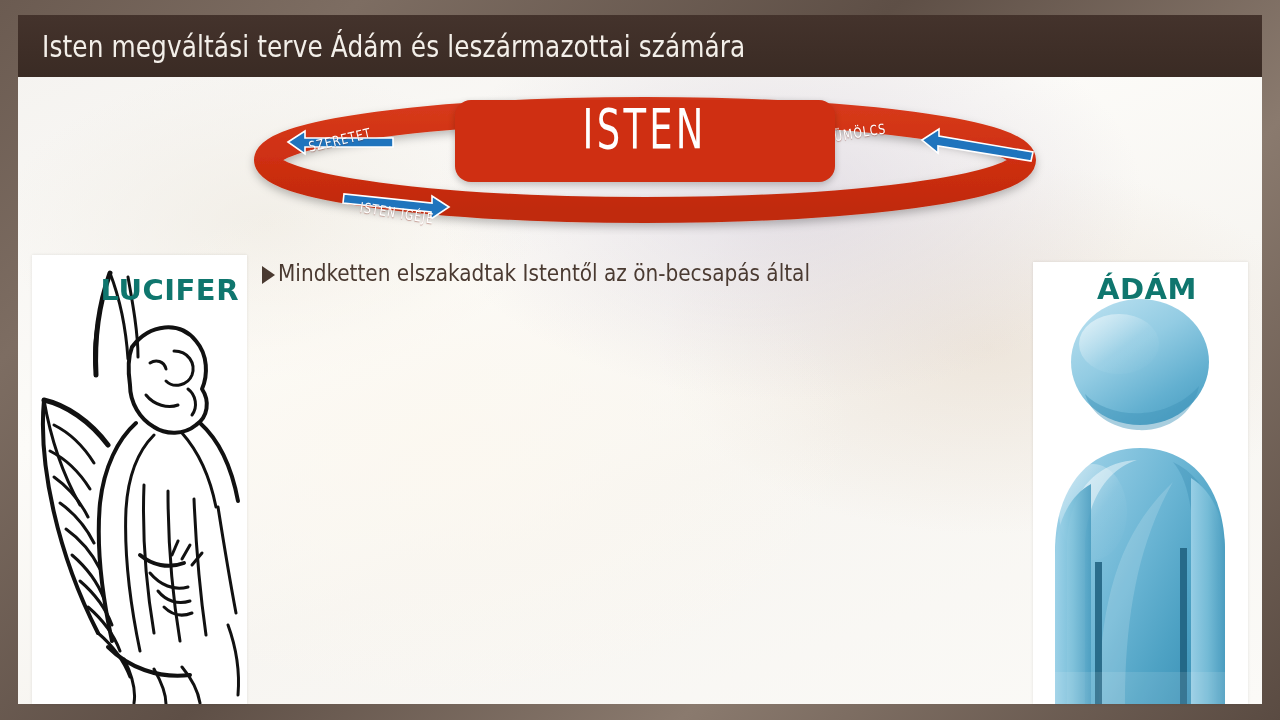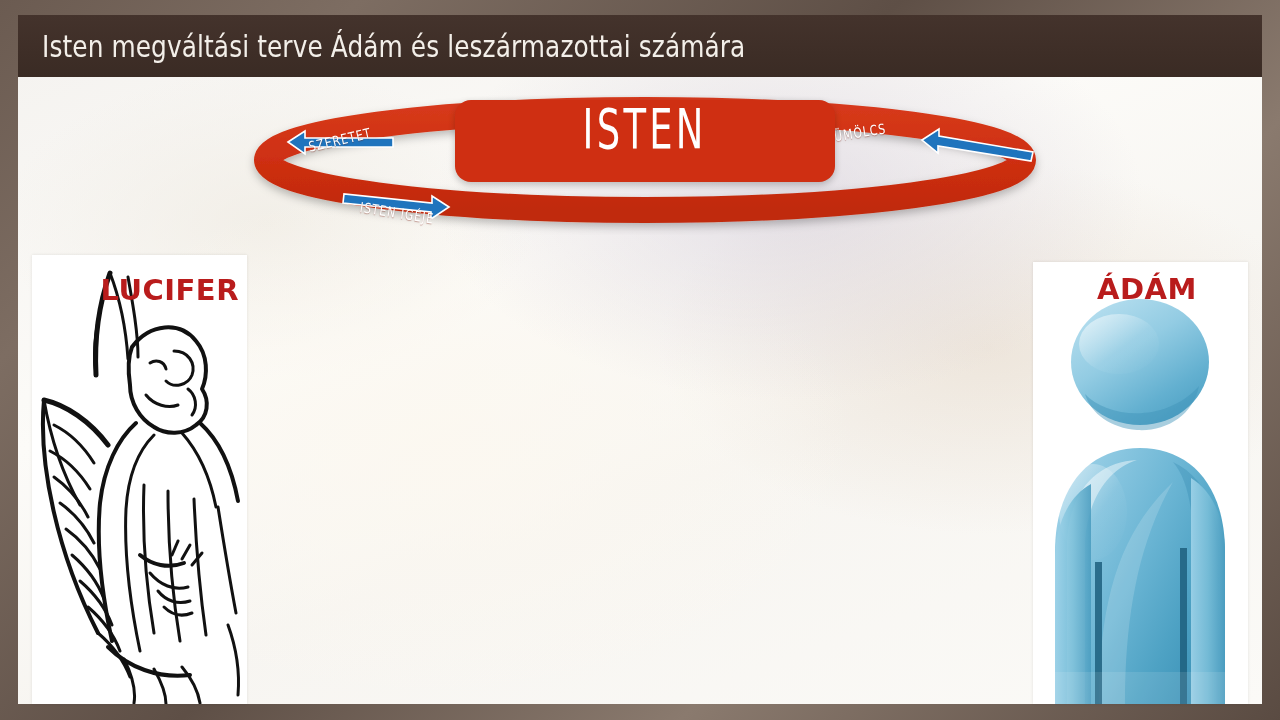--- a/index.html
+++ b/index.html
@@ -152,21 +152,21 @@
     background: #ffffff;
     overflow: hidden;
     z-index: 5;
     box-shadow: 0 0 3px rgba(0,0,0,0.10);
   }
   #panel-lucifer { left: 32px;  top: 255px; width: 215px; height: 449px; }
   #panel-adam    { left: 1033px; top: 262px; width: 215px; height: 442px; }
 
   .panel-caption {
     position: absolute;
-    color: #b91c1c;
+    color: #0f766e;
     font-weight: 700;
     font-size: 29px;
     letter-spacing: 0.5px;
     font-family: "DejaVu Sans", "Liberation Sans", sans-serif;
     z-index: 3;
   }
   #caption-lucifer { right: 8px; top: 18px; }
   #caption-adam    { left: 0; right: 0; top: 10px; text-align: center; margin-left: 13px; }
 
   
@@ -219,20 +219,24 @@
     <div class="ring-label" id="label-isten-igeje">ISTEN IGÉJE</div>
     <div class="ring-label" id="label-gyumolcs">GYÜMÖLCS</div>
 
     <div id="isten-box">
       <span id="isten-label">ISTEN</span>
     </div>
   </div>
 
   <div id="bullet-list">
 
+    <div class="bullet-row">
+      <div class="bullet-marker"></div>
+      <div class="bullet-text">Mindketten elszakadtak Istentől az ön-becsapás által</div>
+    </div>
 
   </div>
 
   <div class="photo-panel" id="panel-lucifer">
     <svg id="lucifer-art" viewBox="0 0 215 449" preserveAspectRatio="xMidYMid slice">
       <rect x="0" y="0" width="215" height="449" fill="#ffffff"></rect>
       <g fill="none" stroke="#111111" stroke-width="3" stroke-linecap="round" stroke-linejoin="round">
 
         <path d="M78,18 C68,46 62,82 64,120" stroke-width="5"></path>
         <path d="M78,18 C88,44 94,74 96,104"></path>

